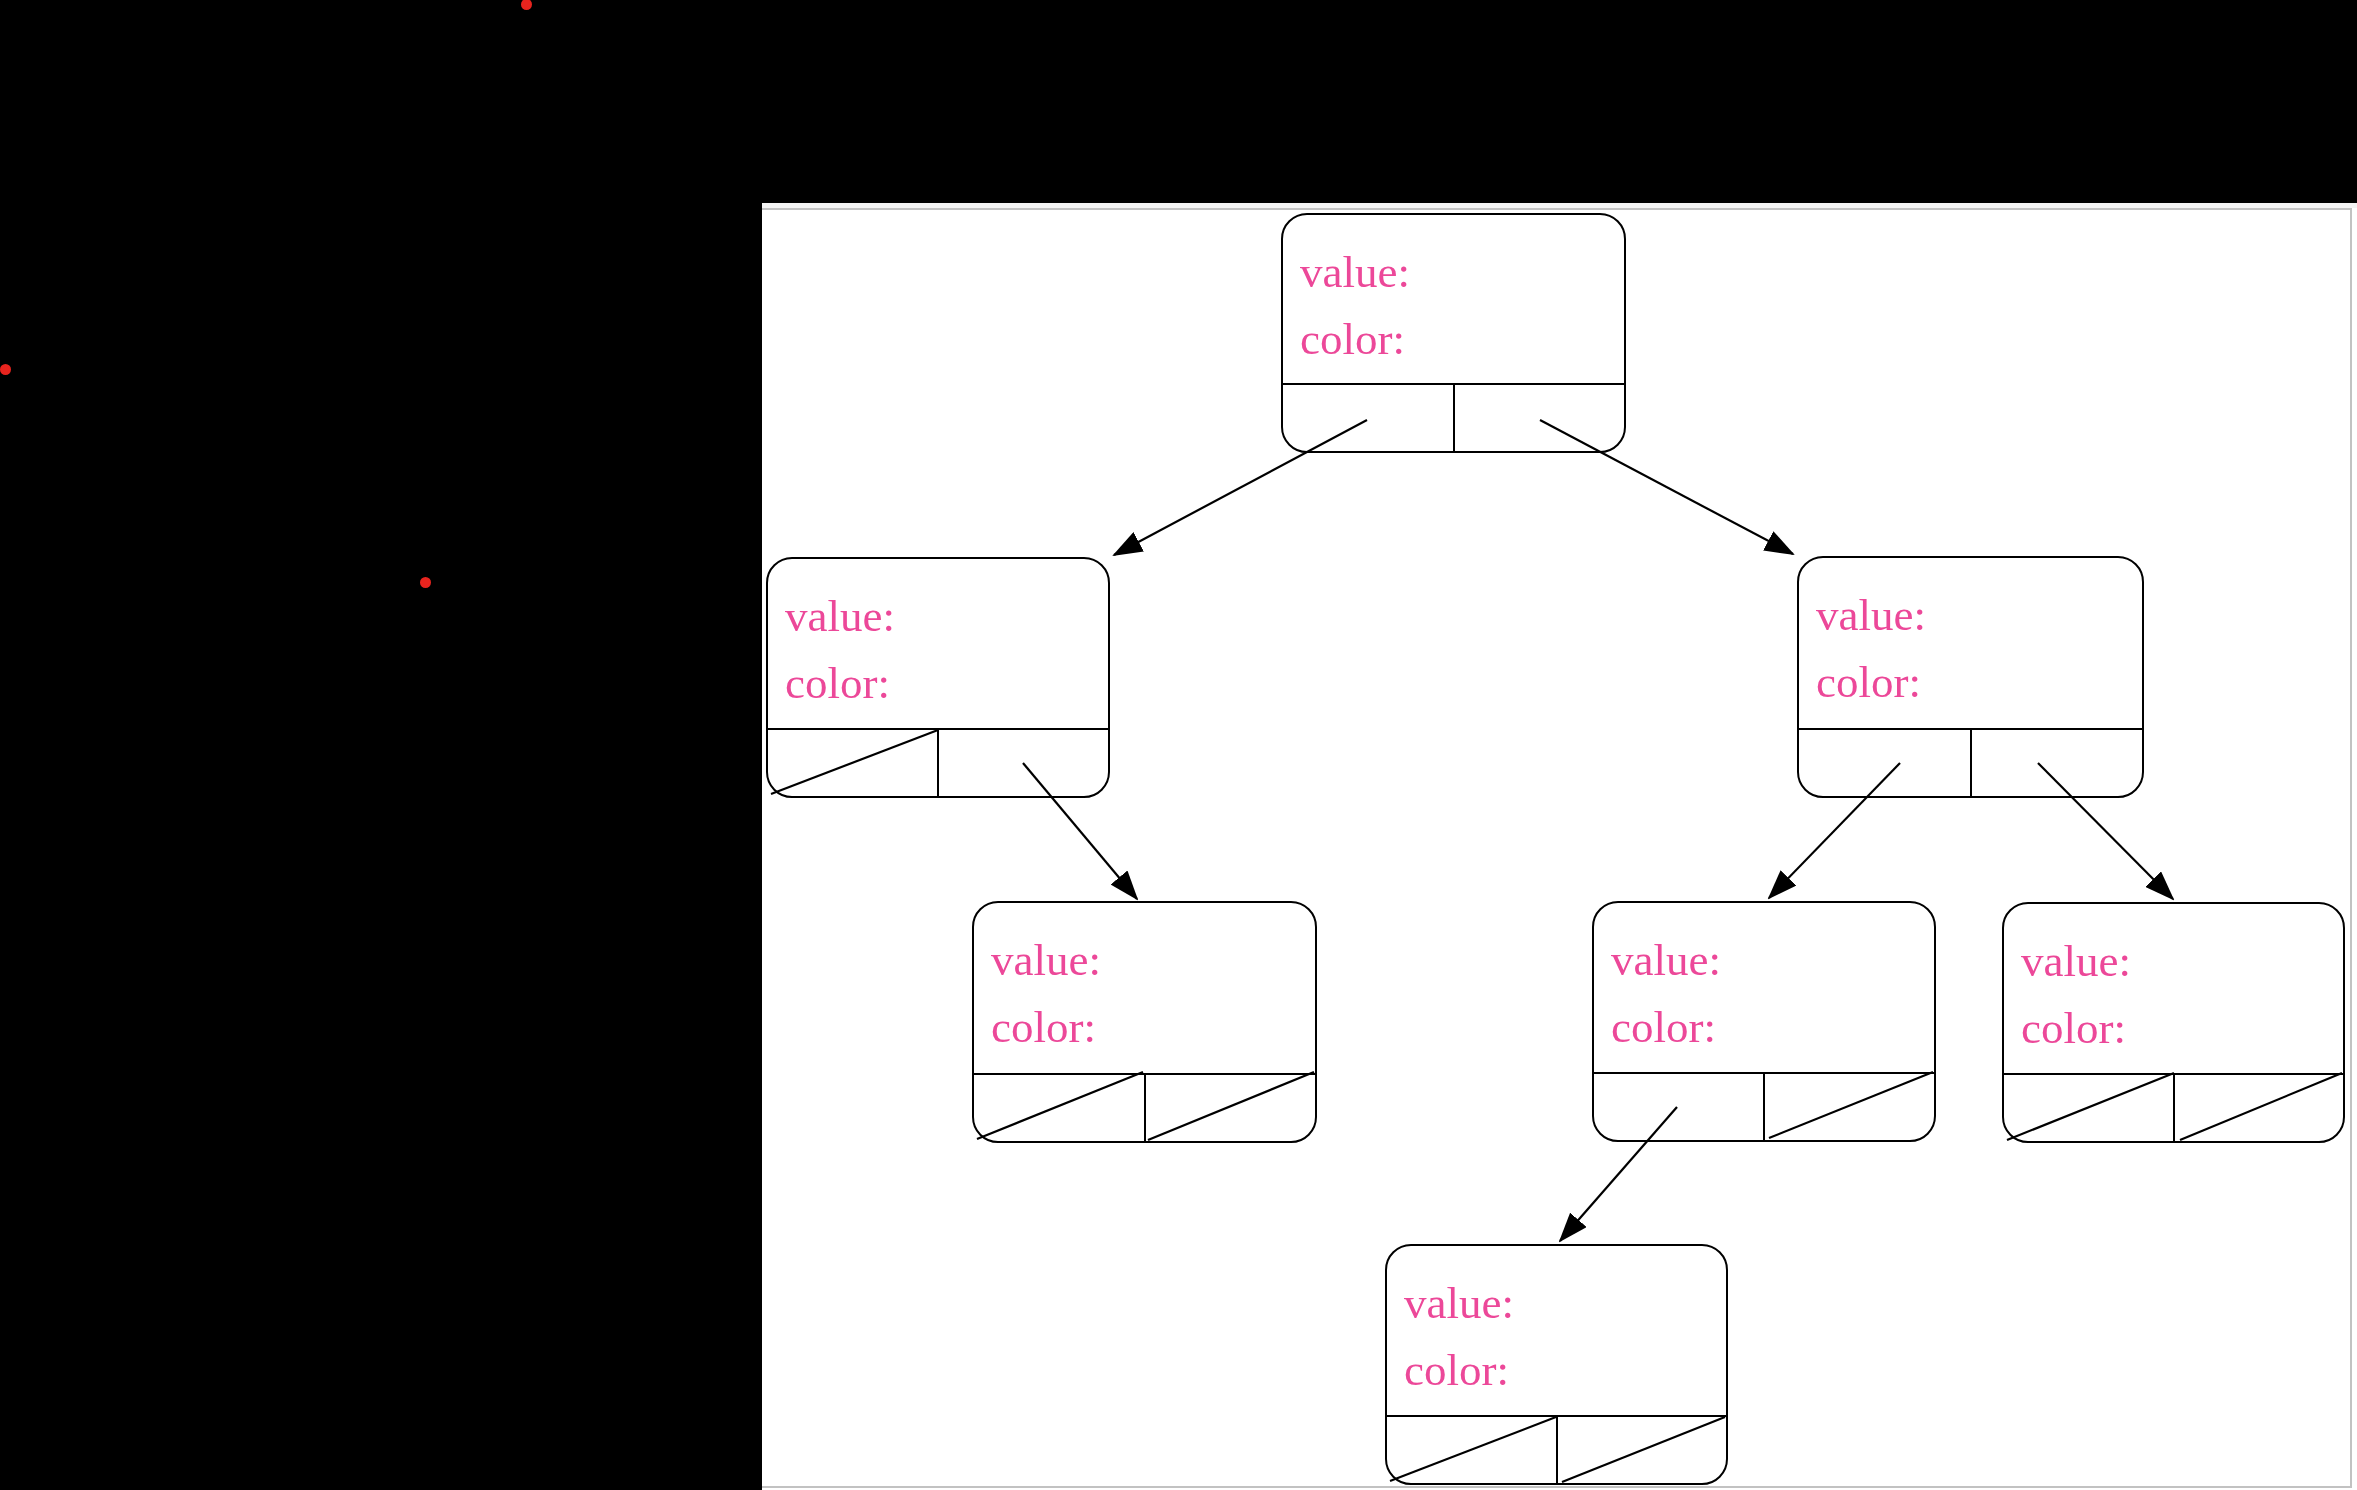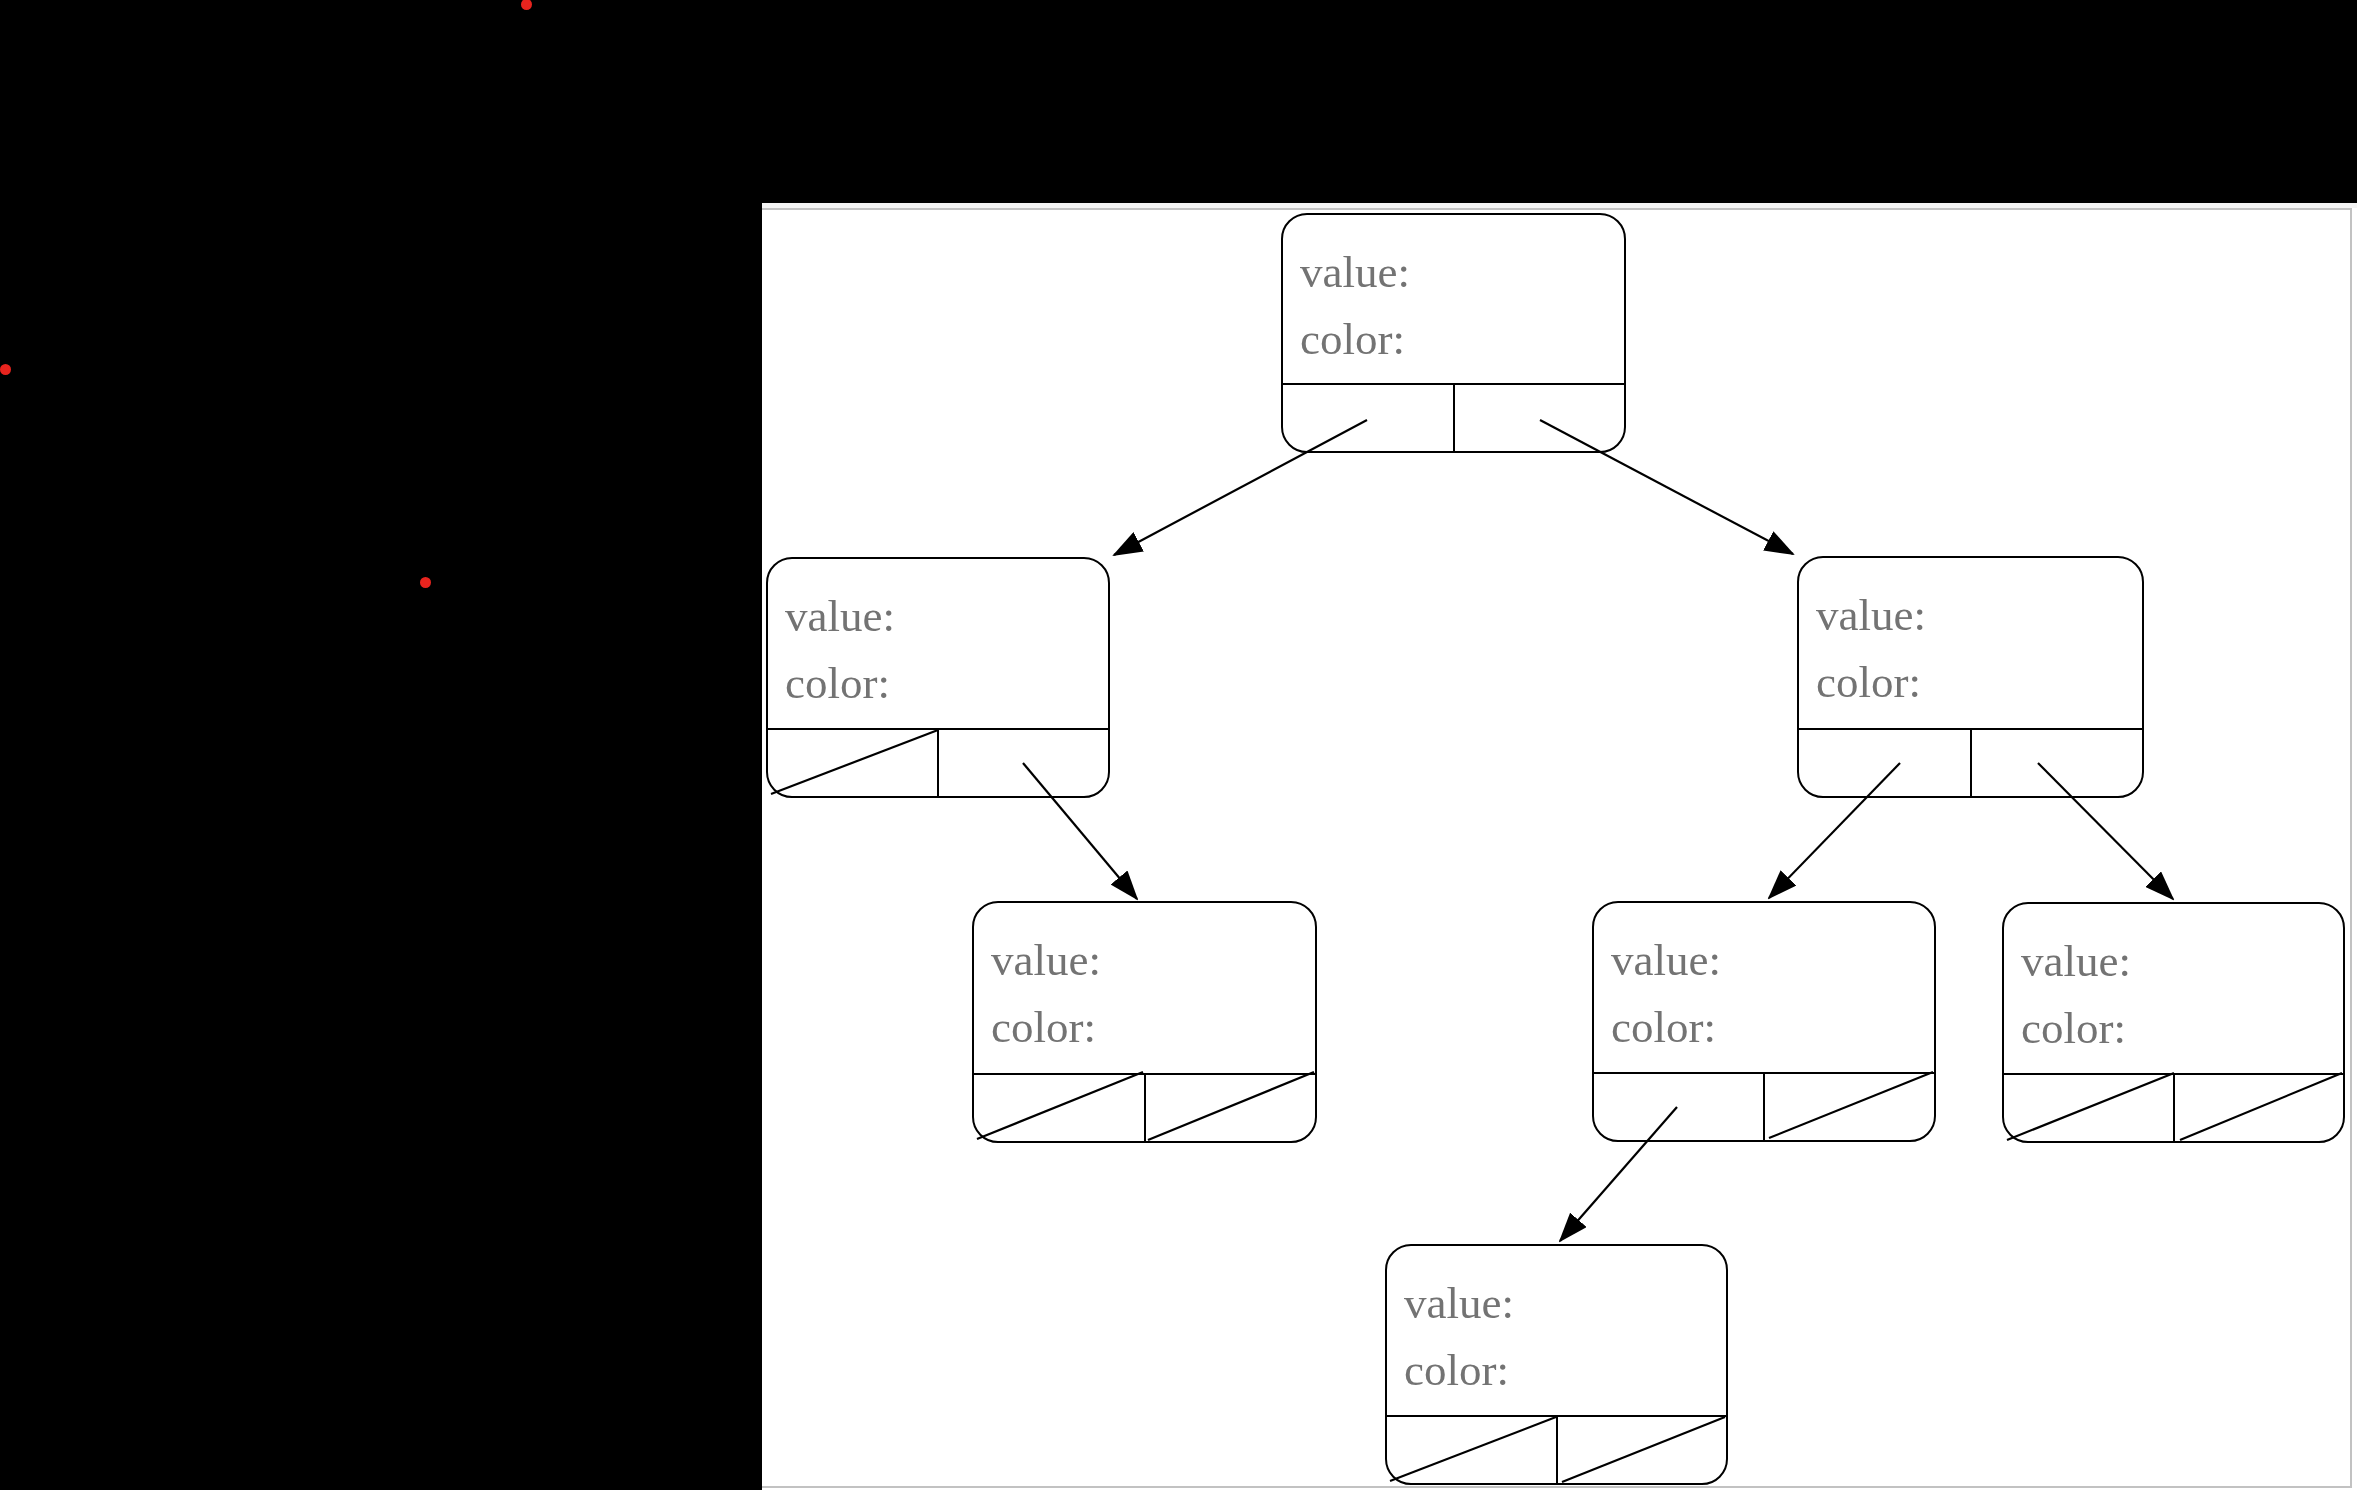--- a/index.html
+++ b/index.html
@@ -19,21 +19,21 @@
   .page-strip-top { position:absolute; left:0; top:0; width:1595px; height:5px;
                     background:#f4f4f4; }
   .edge-line { position:absolute; background:#c2c2c2; }
   .edge-top    { left:0; top:5px; width:1590px; height:2px; }
   .edge-right  { left:1588px; top:5px; width:2px; height:1279px; }
   .edge-bottom { left:0; top:1283px; width:1590px; height:2px; }
 
   .node { position:absolute; background:#fff; border:2.4px solid #000;
           border-radius:26px; box-sizing:border-box; z-index:1; }
   .node-text { position:absolute; left:17px; top:24px; right:10px;
-               font-size:45px; line-height:67px; color:#737373; }
+               font-size:45px; line-height:67px; color:#ec4899; }
   .node-text span { display:block; }
   .cells { position:absolute; left:0; right:0; bottom:0; height:66px;
            border-top:2.4px solid #000; display:flex; }
   .cell { flex:1 1 0; }
   .cell.left { border-right:2.4px solid #000; }
 
   svg.connectors { position:absolute; left:0; top:0; z-index:2;
                    pointer-events:none; }
   svg.connectors line { stroke:#000; stroke-width:2.2; }
 </style>

